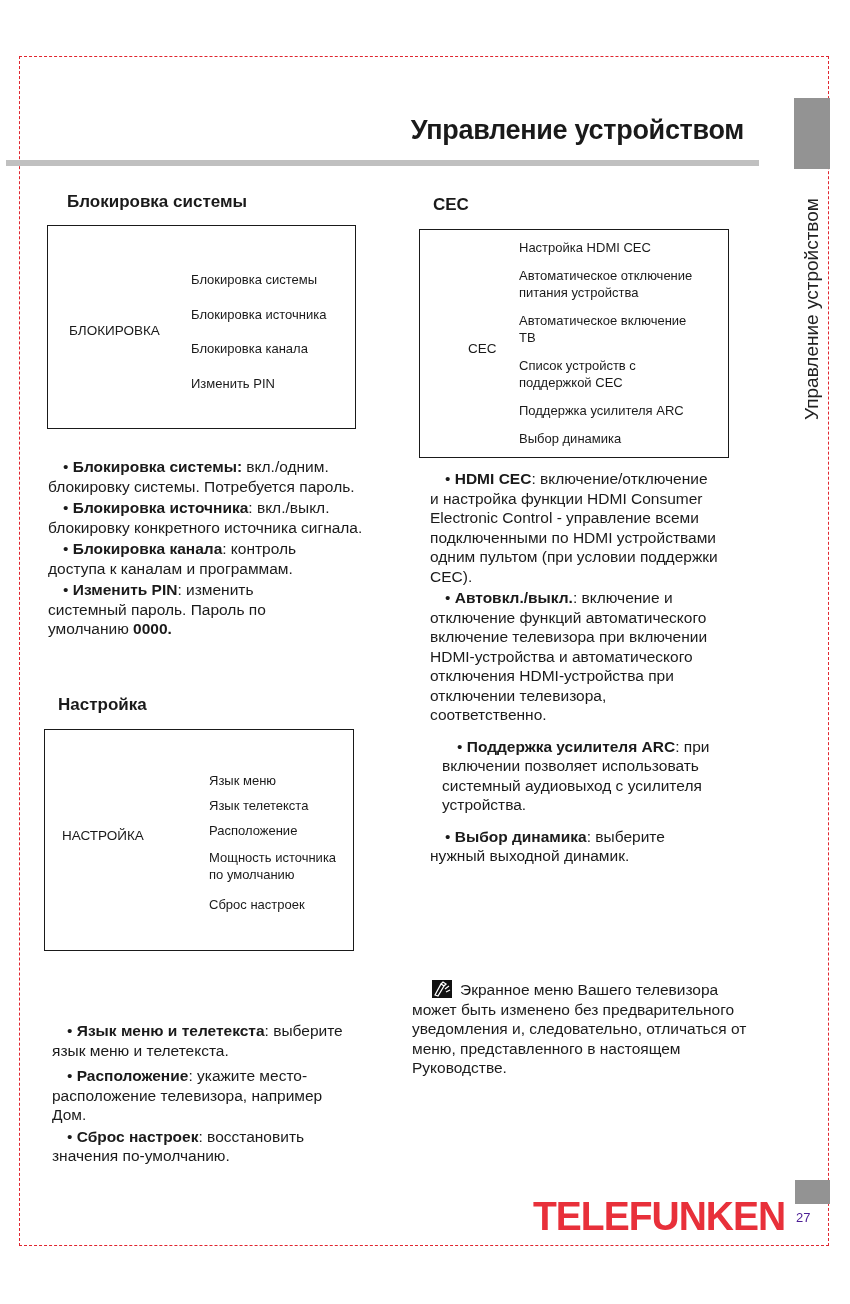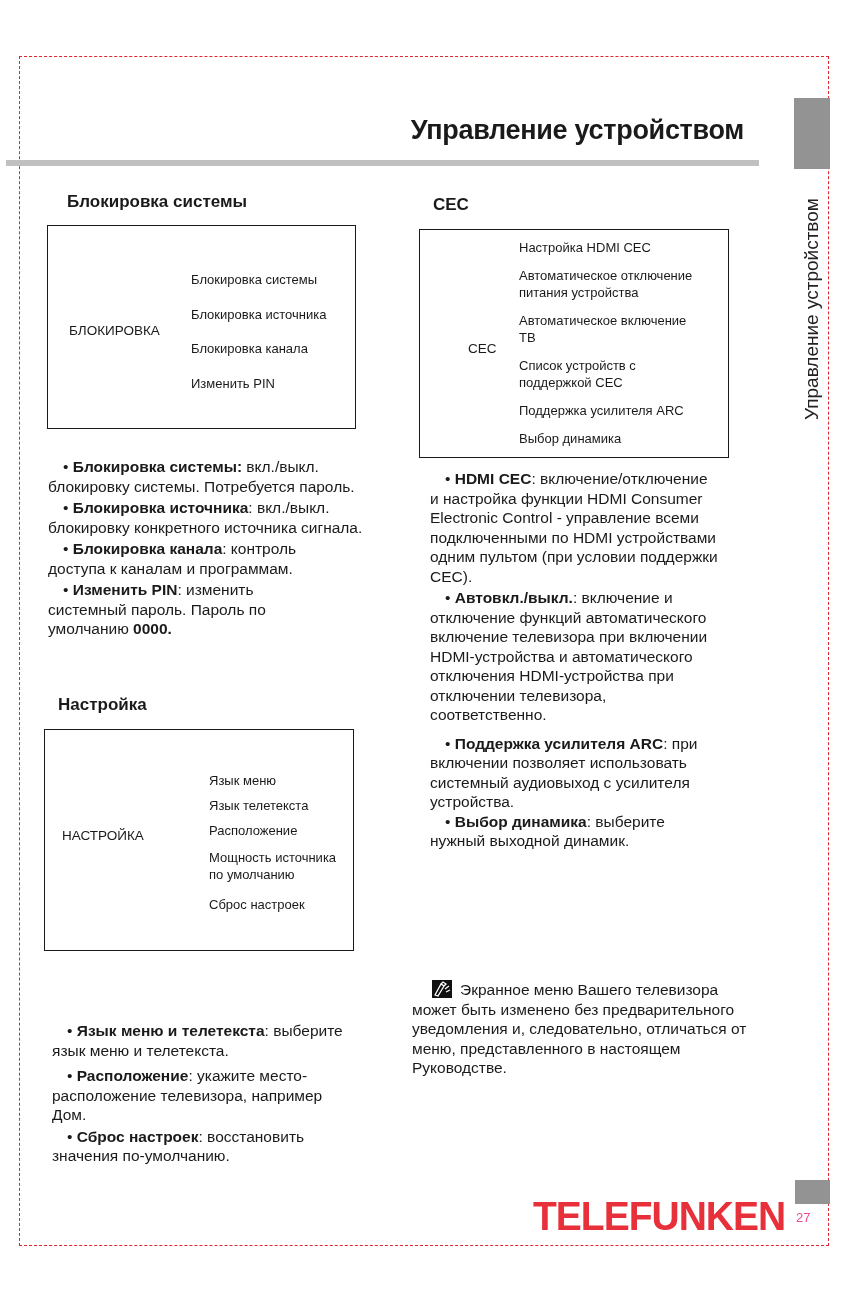--- a/index.html
+++ b/index.html
@@ -31,21 +31,21 @@
   .para { font-size: 15.5px; line-height: 19.5px; }
   .para p { margin: 0 0 2px 0; }
   .para b { font-weight: bold; }
   .para .ind { padding-left: 15px; }
   .logo {
     left: 533px; top: 1193px; font-size: 39px; font-weight: bold; color: #e8303a;
     letter-spacing: -1px; transform: scaleY(1.05); transform-origin: 0 0;
     font-family: "Liberation Sans", sans-serif; white-space: nowrap;
   }
   .page-tab { left: 795px; top: 1180px; width: 35px; height: 24px; background: #939393; }
-  .page-num { left: 796px; top: 1210px; font-size: 13px; color: #ec4899; }
+  .page-num { left: 796px; top: 1210px; font-size: 13px; color: #4c1d95; }
   .note-icon {
     display: inline-block; width: 20px; height: 18px; background: #111; vertical-align: -3px;
     margin-right: 8px; position: relative;
   }
   .note-icon svg { position: absolute; left: 0; top: 0; }
 </style>
 </head>
 <body>
 
 <div class="abs dash-frame"></div>
@@ -57,21 +57,21 @@
 <div class="abs section-heading" style="left:67px; top:192px;">Блокировка системы</div>
 <div class="abs menu-box" style="left:47px; top:225px; width:309px; height:204px;">
   <div class="abs menu-label" style="left:21px; top:97px;">БЛОКИРОВКА</div>
   <div class="abs menu-item" style="left:143px; top:45px;">Блокировка системы</div>
   <div class="abs menu-item" style="left:143px; top:80px;">Блокировка источника</div>
   <div class="abs menu-item" style="left:143px; top:114px;">Блокировка канала</div>
   <div class="abs menu-item" style="left:143px; top:149px;">Изменить PIN</div>
 </div>
 
 <div class="abs para" style="left:48px; top:457px; width:340px;">
-  <p><span class="ind">• </span><b>Блокировка системы:</b><span> вкл./выкл.</span><br><span>блокировку системы. Потребуется пароль.</span></p>
+  <p><span class="ind">• </span><b>Блокировка системы:</b><span> вкл./одним.</span><br><span>блокировку системы. Потребуется пароль.</span></p>
   <p><span class="ind">• </span><b>Блокировка источника</b><span>: вкл./выкл.</span><br><span>блокировку конкретного источника сигнала.</span></p>
   <p><span class="ind">• </span><b>Блокировка канала</b><span>: контроль</span><br><span>доступа к каналам и программам.</span></p>
   <p><span class="ind">• </span><b>Изменить PIN</b><span>: изменить</span><br><span>системный пароль. Пароль по</span><br><span>умолчанию </span><b>0000.</b></p>
 </div>
 
 <div class="abs section-heading" style="left:58px; top:695px;">Настройка</div>
 <div class="abs menu-box" style="left:44px; top:729px; width:310px; height:222px;">
   <div class="abs menu-label" style="left:17px; top:98px;">НАСТРОЙКА</div>
   <div class="abs menu-item" style="left:164px; top:42px;">Язык меню</div>
   <div class="abs menu-item" style="left:164px; top:67px;">Язык телетекста</div>
@@ -108,21 +108,21 @@
     <span>подключенными по HDMI устройствами</span><br>
     <span>одним пультом (при условии поддержки</span><br>
     <span>CEC).</span></p>
   <p style="margin-bottom:9px;"><span class="ind">• </span><b>Автовкл./выкл.</b><span>: включение и</span><br>
     <span>отключение функций автоматического</span><br>
     <span>включение телевизора при включении</span><br>
     <span>HDMI-устройства и автоматического</span><br>
     <span>отключения HDMI-устройства при</span><br>
     <span>отключении телевизора,</span><br>
     <span>соответственно.</span></p>
-  <p style="margin:0;"><span class="ind">• </span><b>Поддержка усилителя ARC</b><span>: при</span><br>
+  <p style="margin:12px;"><span class="ind">• </span><b>Поддержка усилителя ARC</b><span>: при</span><br>
     <span>включении позволяет использовать</span><br>
     <span>системный аудиовыход с усилителя</span><br>
     <span>устройства.</span></p>
   <p style="margin:0;"><span class="ind">• </span><b>Выбор динамика</b><span>: выберите</span><br>
     <span>нужный выходной динамик.</span></p>
 </div>
 
 <div class="abs para" style="left:412px; top:980px; width:370px;">
   <p><span style="padding-left:20px;"></span><span class="note-icon"><svg width="20" height="18" viewBox="0 0 20 18">
           <path d="M3 15 L9 4 L12 6 L6 16 Z M9 4 L11 2 L14 4 L12 6" fill="none" stroke="#fff" stroke-width="1.3"></path>

